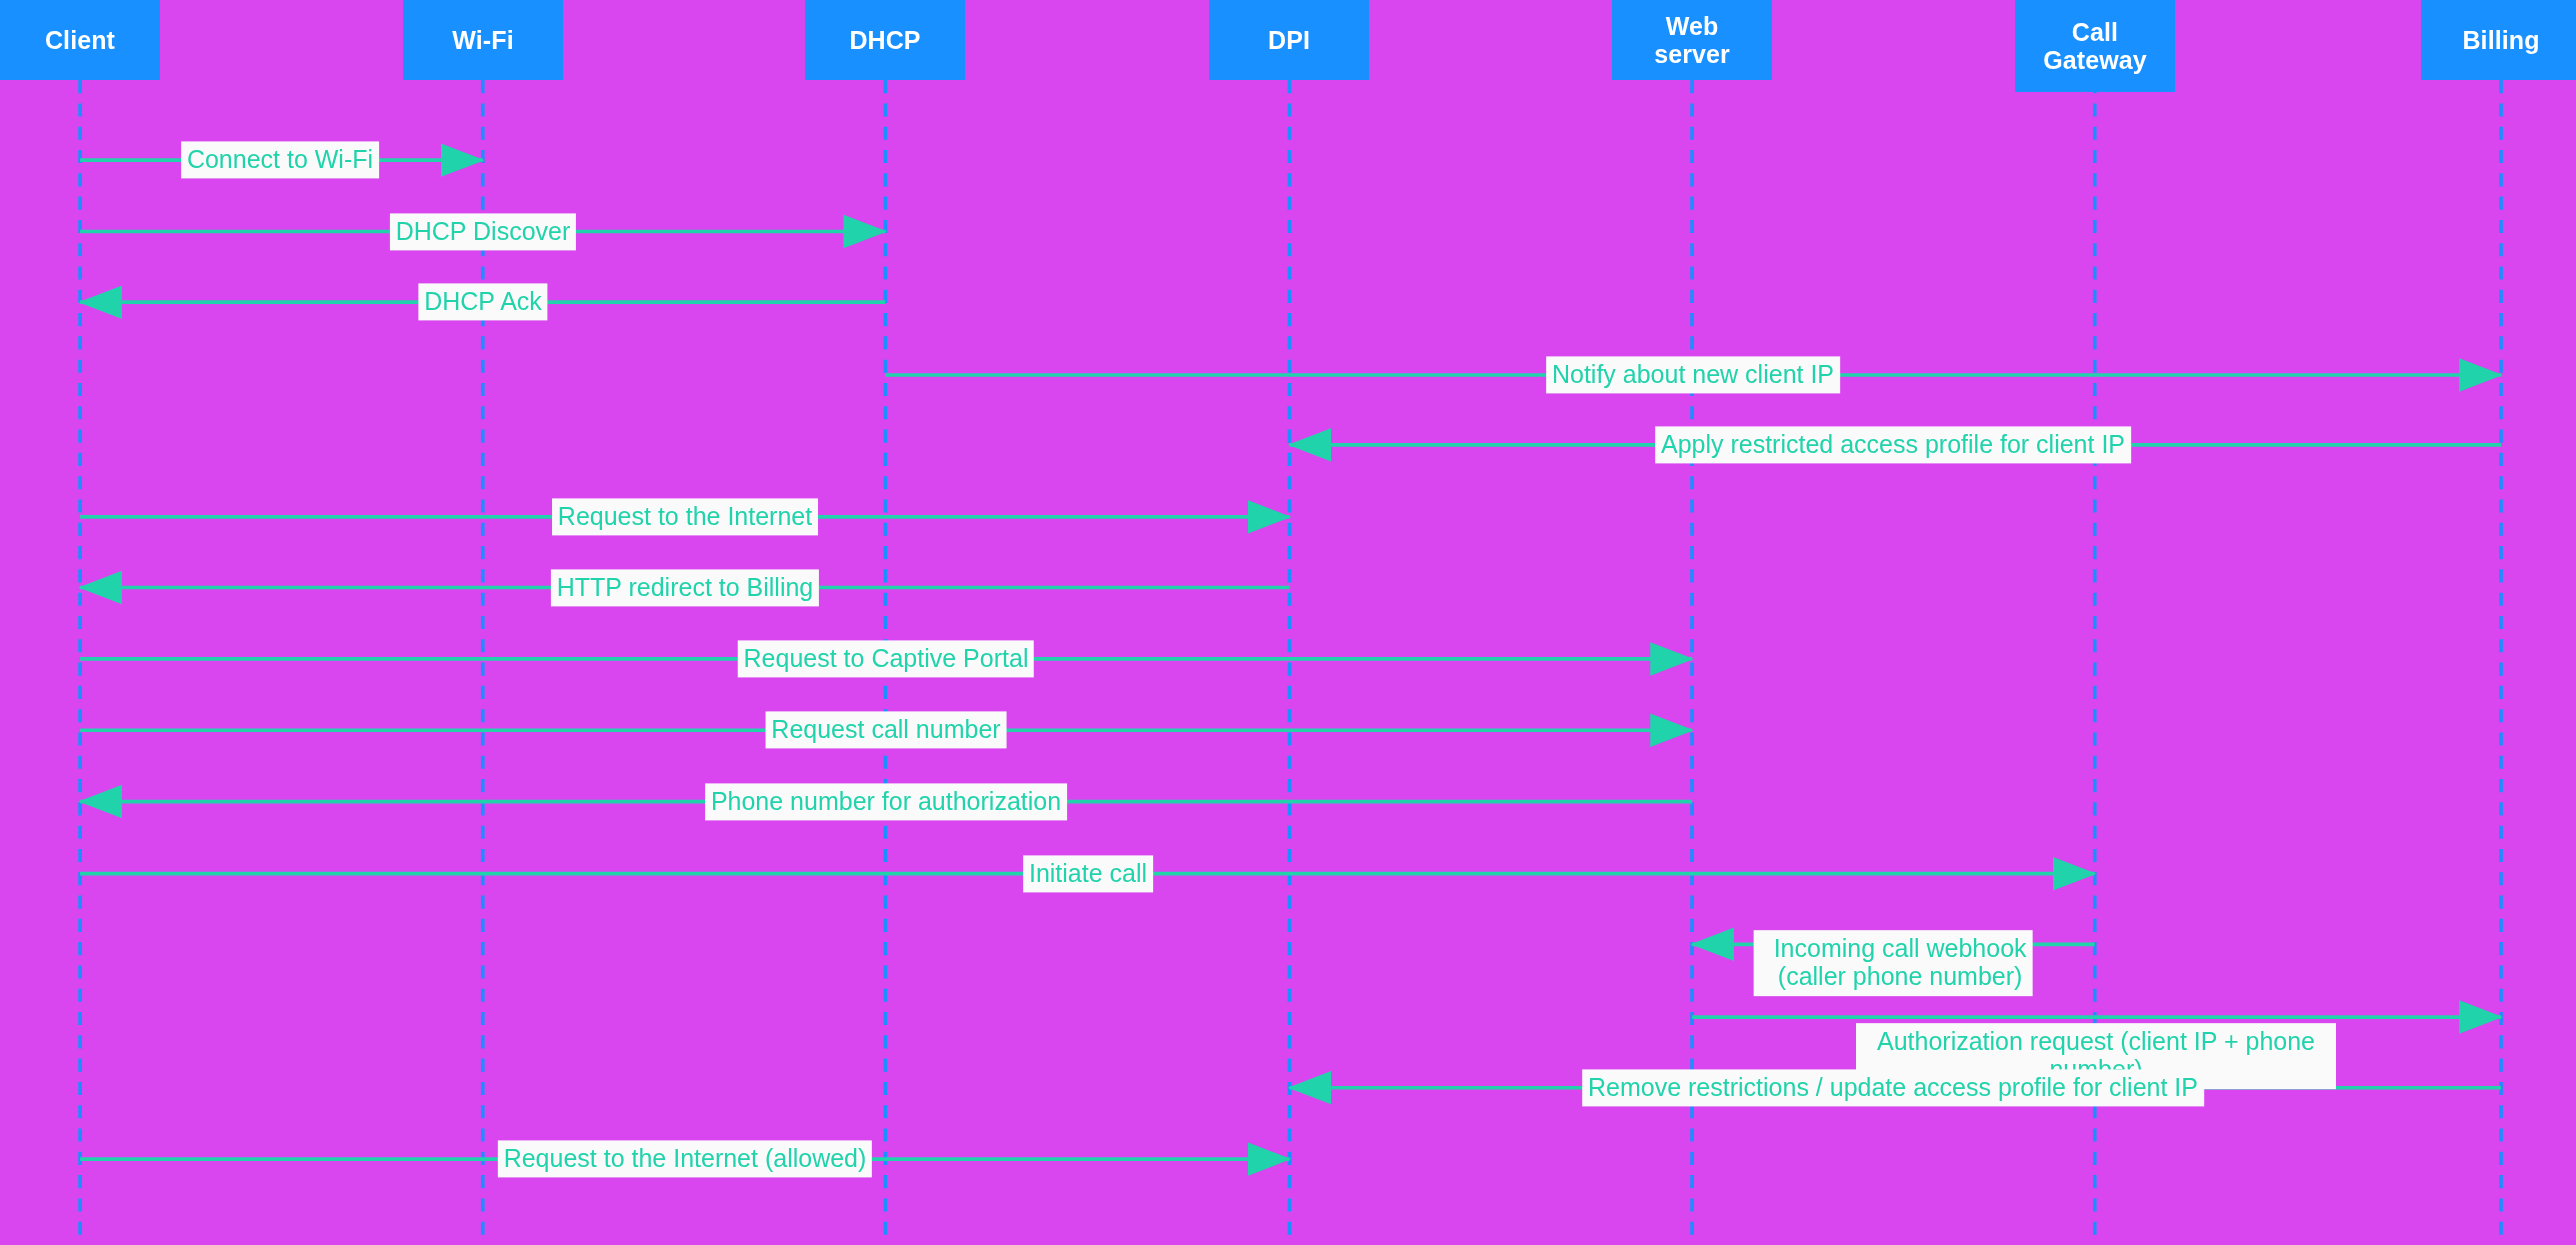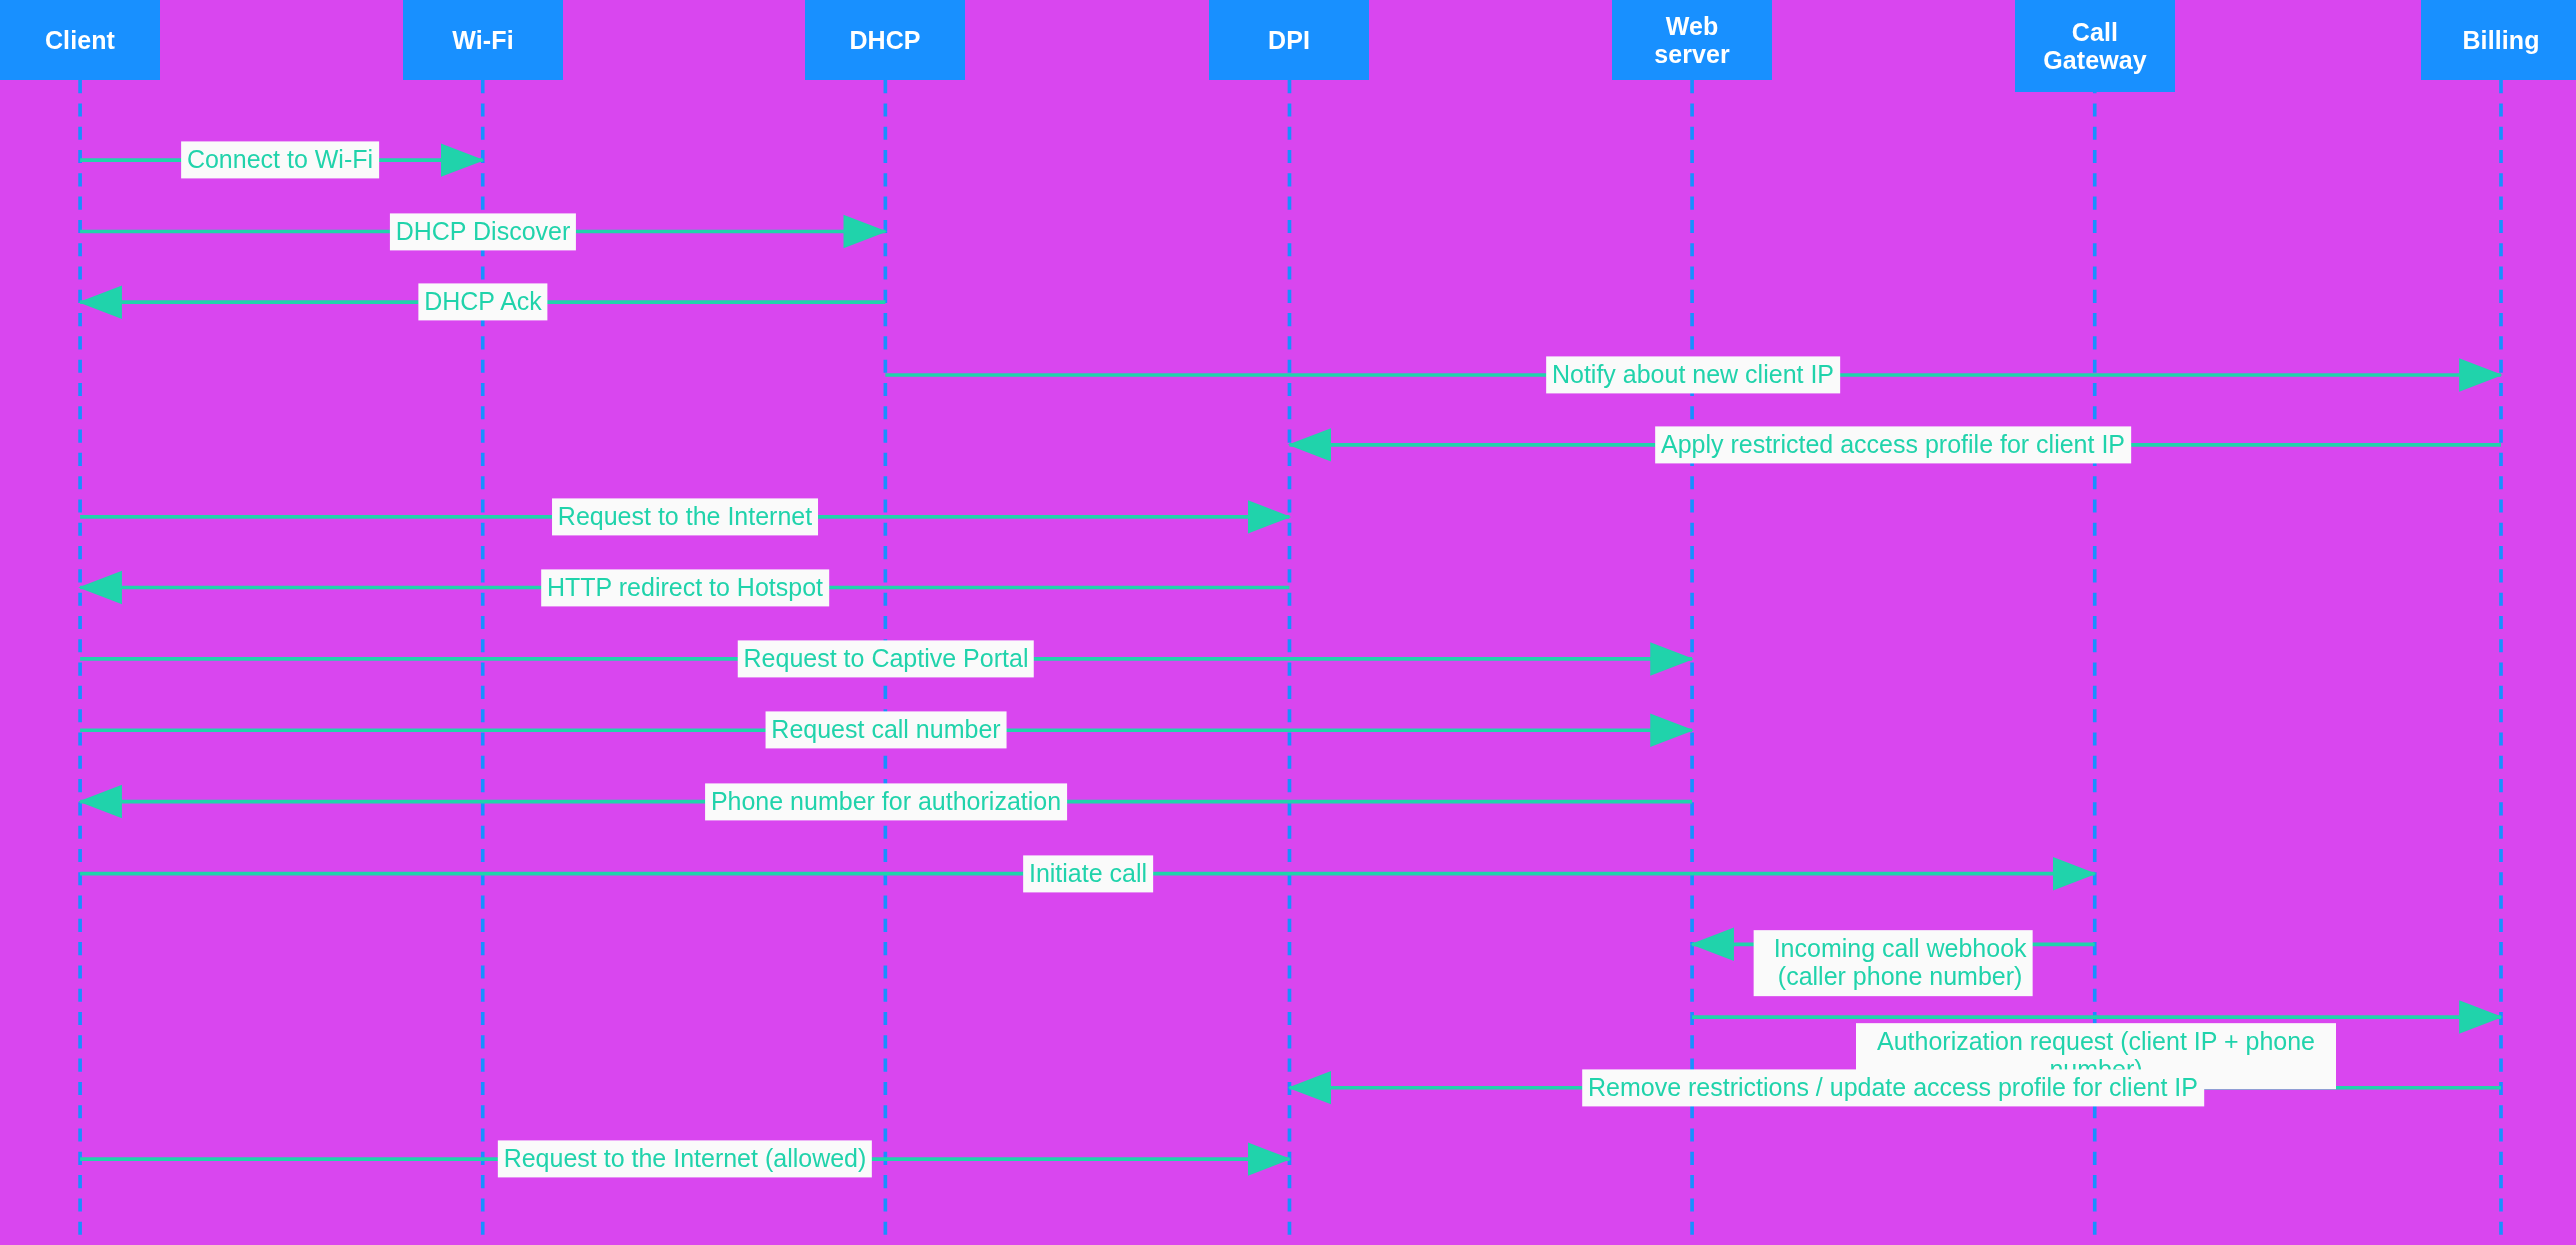--- a/index.html
+++ b/index.html
@@ -105,21 +105,21 @@
 Gateway</div>
       <div class="actor-box" style="left: 2421px; top: 0px; width: 160px; height: 80px;">Billing</div>
     </div>
   <div id="labels-layer">
       <div class="msg-label" style="left: 280px; top: 160px;">Connect to Wi-Fi</div>
       <div class="msg-label" style="left: 483px; top: 232px;">DHCP Discover</div>
       <div class="msg-label" style="left: 483px; top: 302px;">DHCP Ack</div>
       <div class="msg-label" style="left: 1693px; top: 375px;">Notify about new client IP</div>
       <div class="msg-label" style="left: 1893px; top: 445px;">Apply restricted access profile for client IP</div>
       <div class="msg-label" style="left: 685px; top: 517px;">Request to the Internet</div>
-      <div class="msg-label" style="left: 685px; top: 588px;">HTTP redirect to Hotspot</div>
+      <div class="msg-label" style="left: 685px; top: 588px;">HTTP redirect to Billing</div>
       <div class="msg-label" style="left: 886px; top: 659px;">Request to Captive Portal</div>
       <div class="msg-label" style="left: 886px; top: 730px;">Request call number</div>
       <div class="msg-label" style="left: 886px; top: 802px;">Phone number for authorization</div>
       <div class="msg-label" style="left: 1088px; top: 874px;">Initiate call</div>
       <div class="msg-label" style="left: 1893px; top: 963px; padding-left: 20px;">Incoming call webhook
 (caller phone number)</div>
       <div class="msg-label" style="left: 2096px; top: 1017px; margin-top: 39px;">Authorization request (client IP + phone number)</div>
       <div class="msg-label" style="left: 1893px; top: 1088px;">Remove restrictions / update access profile for client IP</div>
       <div class="msg-label" style="left: 685px; top: 1159px;">Request to the Internet (allowed)</div>
     </div>

